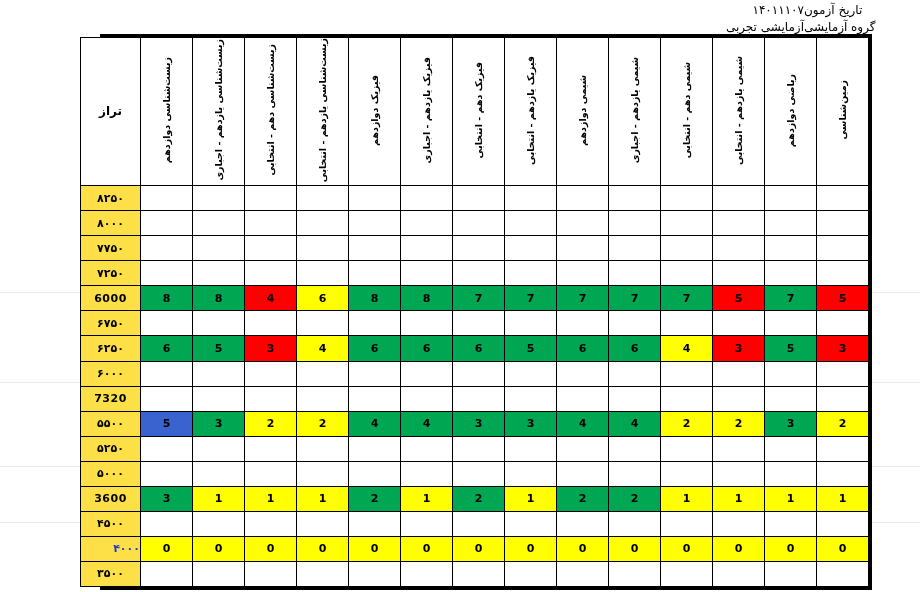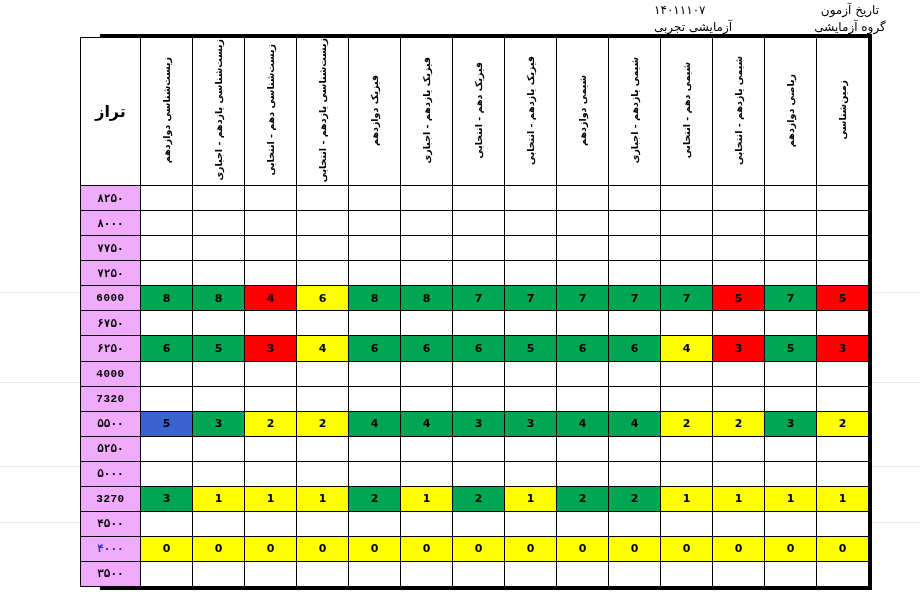--- a/index.html
+++ b/index.html
@@ -21,26 +21,26 @@
     color:#000;
     line-height:17px;
   }
   .header-row{
     display:flex;
     justify-content:flex-start;
     gap:0;
   }
   .header-label{
     width:92px;
-    text-align:center;
+    text-align:left;
     white-space:nowrap;
   }
   .header-value{
     width:150px;
-    text-align:left;
+    text-align:right;
     white-space:nowrap;
     letter-spacing:0.5px;
   }
   
   .table-wrap{
     position:absolute;
     top:34px;
     left:100px;
     width:772px;
     height:556px;
@@ -77,39 +77,38 @@
     white-space:nowrap;
     font-size:9.5px;
     font-weight:bold;
     display:inline-block;
     line-height:1;
     letter-spacing:0.2px;
   }
   th.last-col .vtext{
     writing-mode:horizontal-tb;
     transform:none;
-    font-size:16px;
+    font-size:12px;
   }
   
   col.subject{width:52px;}
   col.taraz{width:60px;}
   
   .c-red{background:#ff0000;color:#ffffff;}
   .c-green{background:#00a651;color:#ffffff;}
   .c-yellow{background:#ffff00;color:#000000;}
   .c-blue{background:#3a63d0;color:#ffffff;}
   .c-none{background:#ffffff;color:#000000;}
   td.taraz-cell{
-    background:#f0abfc;
+    background:#fde047;
     font-size:12.5px;
     font-weight:bold;
     letter-spacing:0.5px;
-    font-family:Liberation Mono, monospace;
-  }
-  td.taraz-cell.hl{color:#2233cc;}
+  }
+  td.taraz-cell.hl{color:#2233cc;text-align:right;}
   
   .page-rule{
     position:absolute;
     left:0;right:0;
     height:1px;
     background:#e9e9e9;
   }
 </style>
 </head>
 <body>
@@ -296,21 +295,21 @@
           <td class="c-none"></td>
           <td class="c-none"></td>
           <td class="c-none"></td>
           <td class="c-none"></td>
           <td class="c-none"></td>
           <td class="c-none"></td>
           <td class="c-none"></td>
           <td class="c-none"></td>
           <td class="c-none"></td>
           <td class="c-none"></td>
-          <td class="taraz-cell">4000</td>
+          <td class="taraz-cell">۶۰۰۰</td>
         </tr>
         <tr>
           <td class="c-none"></td>
           <td class="c-none"></td>
           <td class="c-none"></td>
           <td class="c-none"></td>
           <td class="c-none"></td>
           <td class="c-none"></td>
           <td class="c-none"></td>
           <td class="c-none"></td>
@@ -381,21 +380,21 @@
           <td class="c-green">2</td>
           <td class="c-green">2</td>
           <td class="c-yellow">1</td>
           <td class="c-green">2</td>
           <td class="c-yellow">1</td>
           <td class="c-green">2</td>
           <td class="c-yellow">1</td>
           <td class="c-yellow">1</td>
           <td class="c-yellow">1</td>
           <td class="c-green">3</td>
-          <td class="taraz-cell">3270</td>
+          <td class="taraz-cell">3600</td>
         </tr>
         <tr>
           <td class="c-none"></td>
           <td class="c-none"></td>
           <td class="c-none"></td>
           <td class="c-none"></td>
           <td class="c-none"></td>
           <td class="c-none"></td>
           <td class="c-none"></td>
           <td class="c-none"></td>

